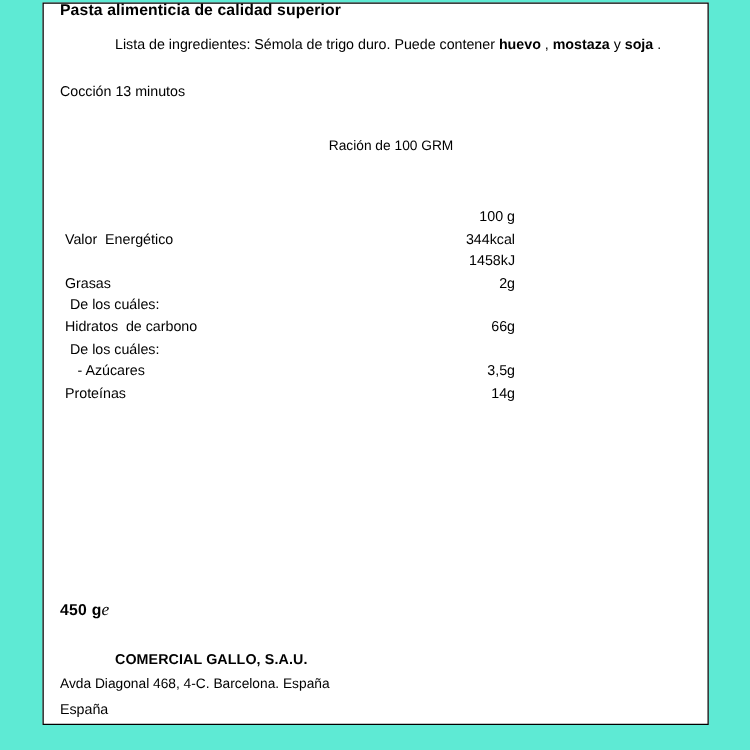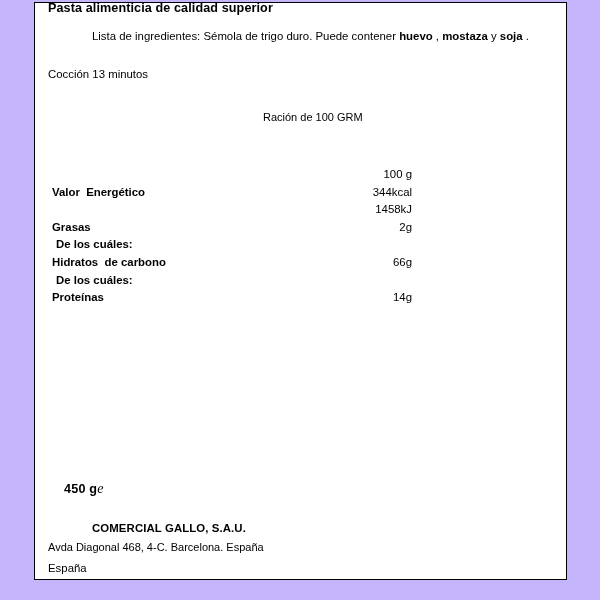--- a/index.html
+++ b/index.html
@@ -9,21 +9,21 @@
     width: 600px;
     height: 600px;
     background: #ffffff;
     font-family: "Liberation Sans", sans-serif;
     color: #000000;
   }
   #label {
     position: relative;
     width: 600px;
     height: 600px;
-    background: #c4b5fd;
+    background: #5eead4;
   }
   .frame {
     position: absolute;
     left: 34px;
     top: 2px;
     width: 533px;
     height: 578px;
     border: 1px solid #000000;
     background: #ffffff;
   }
@@ -78,38 +78,37 @@
   .nutri td {
     padding: 0;
     height: 17.6px;
     vertical-align: top;
     font-size: 11.4px;
     white-space: pre;
   }
   .nutri td.lbl {
     padding-left: 4px;
     width: 250px;
-    font-weight: bold;
   }
   .nutri td.lbl.indent1 { padding-left: 8px; }
   .nutri td.lbl.indent2 { padding-left: 14px; }
   .nutri td.val {
     text-align: right;
     width: 115px;
     padding-right: 6px;
   }
   .storage {
     position: absolute;
     left: 0px;
     top: 449px;
     font-size: 11.4px;
   }
   .weight {
     position: absolute;
-    left: 16px;
+    left: 0px;
     top: 481px;
     font-size: 12.6px;
     font-weight: bold;
     letter-spacing: 0.2px;
   }
   .weight .emark {
     font-weight: normal;
     font-family: "Liberation Serif", serif;
     font-style: italic;
     font-size: 14px;
@@ -176,20 +175,24 @@
         </tr>
         <tr>
           <td class="lbl">Hidratos  de carbono</td>
           <td class="val">66g</td>
         </tr>
         <tr>
           <td class="lbl indent1">De los cuáles:</td>
           <td class="val"></td>
         </tr>
         <tr>
+          <td class="lbl indent2">- Azúcares</td>
+          <td class="val">3,5g</td>
+        </tr>
+        <tr>
           <td class="lbl">Proteínas</td>
           <td class="val">14g</td>
         </tr>
       </tbody>
         </table>
     </div>
 
 
     <div class="weight"><span>450 g</span><span class="emark">e</span></div>
 

